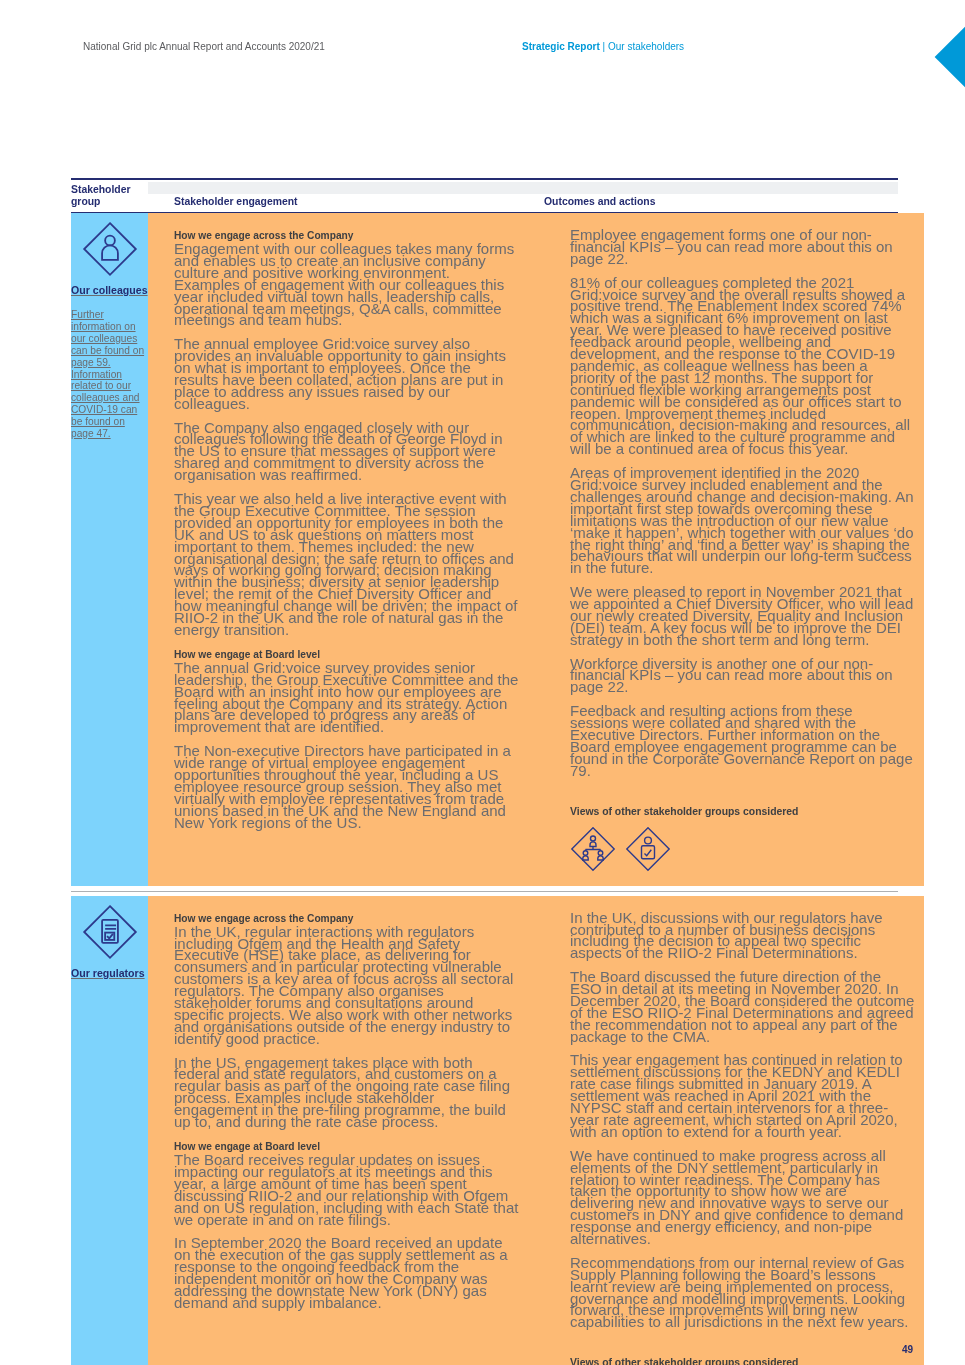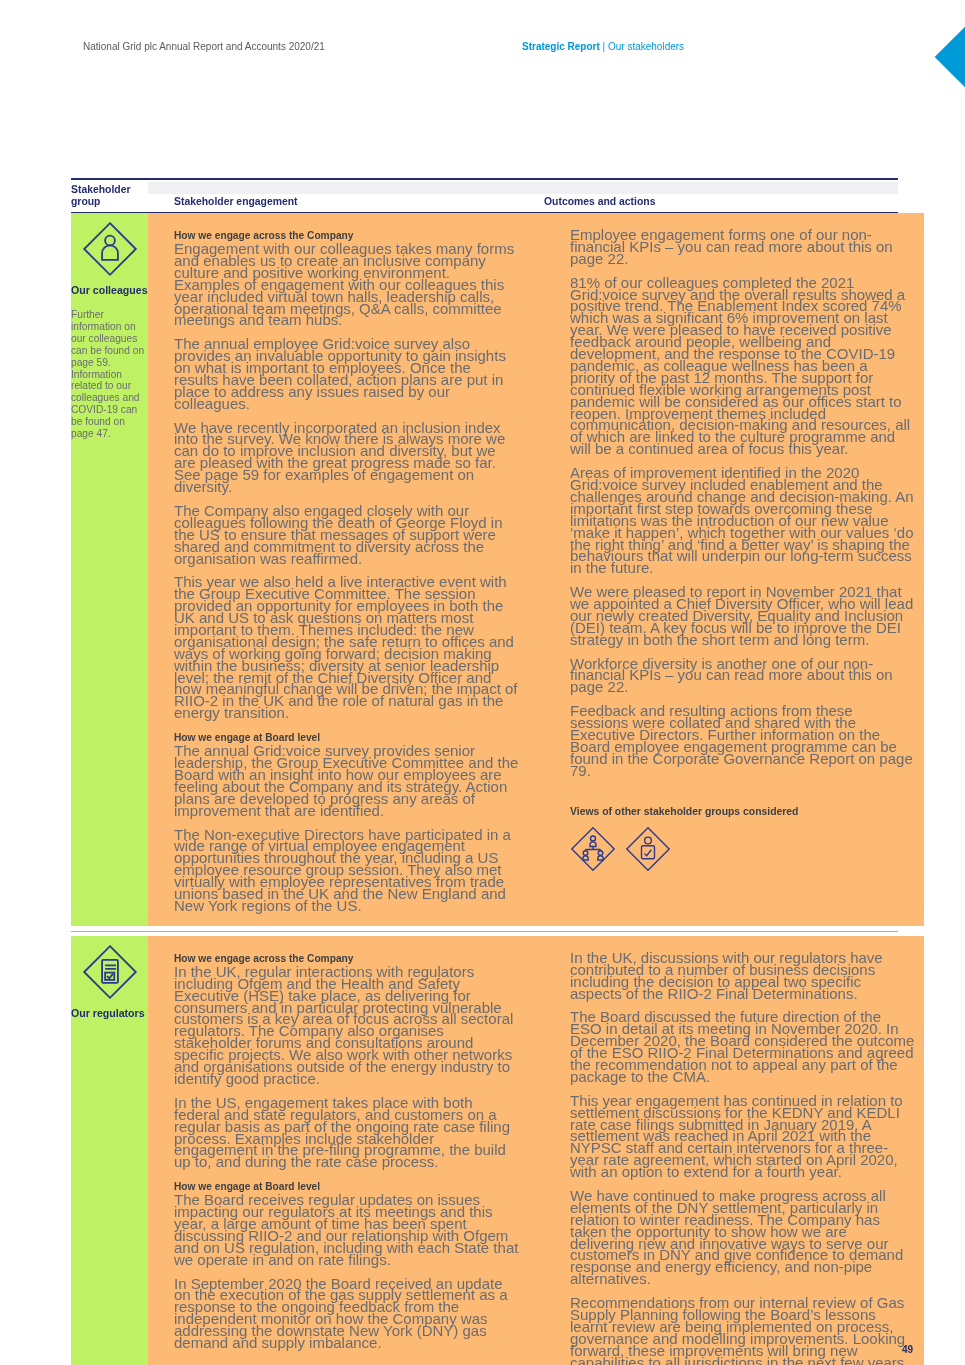--- a/index.html
+++ b/index.html
@@ -25,21 +25,21 @@
     position:relative; display:flex; align-items:flex-end;
     border-top:2px solid #252d71; border-bottom:1.5px solid #252d71;
     padding:4px 0 5px;
   }
   .thead-strip { position:absolute; top:2px; left:77px; right:0; height:12px; background:#eef0f2; }
   .th { position:relative; font-size:10.4px; font-weight:bold; color:#252d71; line-height:11.5px; }
   .th-group { width:103px; padding-right:30px; }
   .th-engage { width:370px; }
   .th-outcomes { flex:1; }
   .trow { display:flex; align-items:stretch; }
-  .cell-group { width:77px; background:#bef264; padding-top:8px; font-size:10.2px; line-height:11.9px; }
+  .cell-group { width:77px; background:#7dd3fc; padding-top:8px; font-size:10.2px; line-height:11.9px;text-decoration:underline; }
   .group-icon-wrap { width:77px; display:flex; justify-content:center; }
   .group-name { margin-top:7px; font-size:10.6px; font-weight:bold; color:#252d71; line-height:12px; }
   .group-note { margin-top:13px; color:#6b6c70; }
   .cell-panel { flex:1; background:#fdba74; display:flex; padding:16px 9px 14px 26px; }
   .col-engage { width:345px; margin-right:51px; }
   .col-outcomes { width:345px; }
   .bp { font-size:15px; line-height:11.9px; color:#6b6c70; margin-bottom:11.9px; }
   .bp:last-child { margin-bottom:0; }
   .sec-h { font-size:10.2px; line-height:13px; font-weight:bold; color:#3f4043; margin-bottom:1px; }
   .sec-h2 { margin-top:12px; }
@@ -79,21 +79,20 @@
           </svg>
         </div>
         <div class="group-name">Our colleagues</div>
         <div class="group-note">Further information on our colleagues can be found on page 59. Information related to our colleagues and COVID-19 can be found on page 47.</div>
       </div>
       <div class="cell-panel">
         <div class="col-engage">
           <div class="sec-h">How we engage across the Company</div>
           <p class="bp">Engagement with our colleagues takes many forms and enables us to create an inclusive company culture and positive working environment. Examples of engagement with our colleagues this year included virtual town halls, leadership calls, operational team meetings, Q&amp;A calls, committee meetings and team hubs.</p>
           <p class="bp">The annual employee Grid:voice survey also provides an invaluable opportunity to gain insights on what is important to employees. Once the results have been collated, action plans are put in place to address any issues raised by our colleagues.</p>
-          <p class="bp">We have recently incorporated an inclusion index into the survey. We know there is always more we can do to improve inclusion and diversity, but we are pleased with the great progress made so far. See page 59 for examples of engagement on diversity.</p>
           <p class="bp">The Company also engaged closely with our colleagues following the death of George Floyd in the US to ensure that messages of support were shared and commitment to diversity across the organisation was reaffirmed.</p>
           <p class="bp">This year we also held a live interactive event with the Group Executive Committee. The session provided an opportunity for employees in both the UK and US to ask questions on matters most important to them. Themes included: the new organisational design; the safe return to offices and ways of working going forward; decision making within the business; diversity at senior leadership level; the remit of the Chief Diversity Officer and how meaningful change will be driven; the impact of RIIO-2 in the UK and the role of natural gas in the energy transition.</p>
           <div class="sec-h sec-h2">How we engage at Board level</div>
           <p class="bp">The annual Grid:voice survey provides senior leadership, the Group Executive Committee and the Board with an insight into how our employees are feeling about the Company and its strategy. Action plans are developed to progress any areas of improvement that are identified.</p>
           <p class="bp">The Non-executive Directors have participated in a wide range of virtual employee engagement opportunities throughout the year, including a US employee resource group session. They also met virtually with employee representatives from trade unions based in the UK and the New England and New York regions of the US.</p>
         </div>
         <div class="col-outcomes">
           <p class="bp">Employee engagement forms one of our non-financial KPIs – you can read more about this on page 22.</p>
           <p class="bp">81% of our colleagues completed the 2021 Grid:voice survey and the overall results showed a positive trend. The Enablement Index scored 74% which was a significant 6% improvement on last year. We were pleased to have received positive feedback around people, wellbeing and development, and the response to the COVID-19 pandemic, as colleague wellness has been a priority of the past 12 months. The support for continued flexible working arrangements post pandemic will be considered as our offices start to reopen. Improvement themes included communication, decision-making and resources, all of which are linked to the culture programme and will be a continued area of focus this year.</p>
           <p class="bp">Areas of improvement identified in the 2020 Grid:voice survey included enablement and the challenges around change and decision-making. An important first step towards overcoming these limitations was the introduction of our new value ‘make it happen’, which together with our values ‘do the right thing’ and ‘find a better way’ is shaping the behaviours that will underpin our long-term success in the future.</p>

